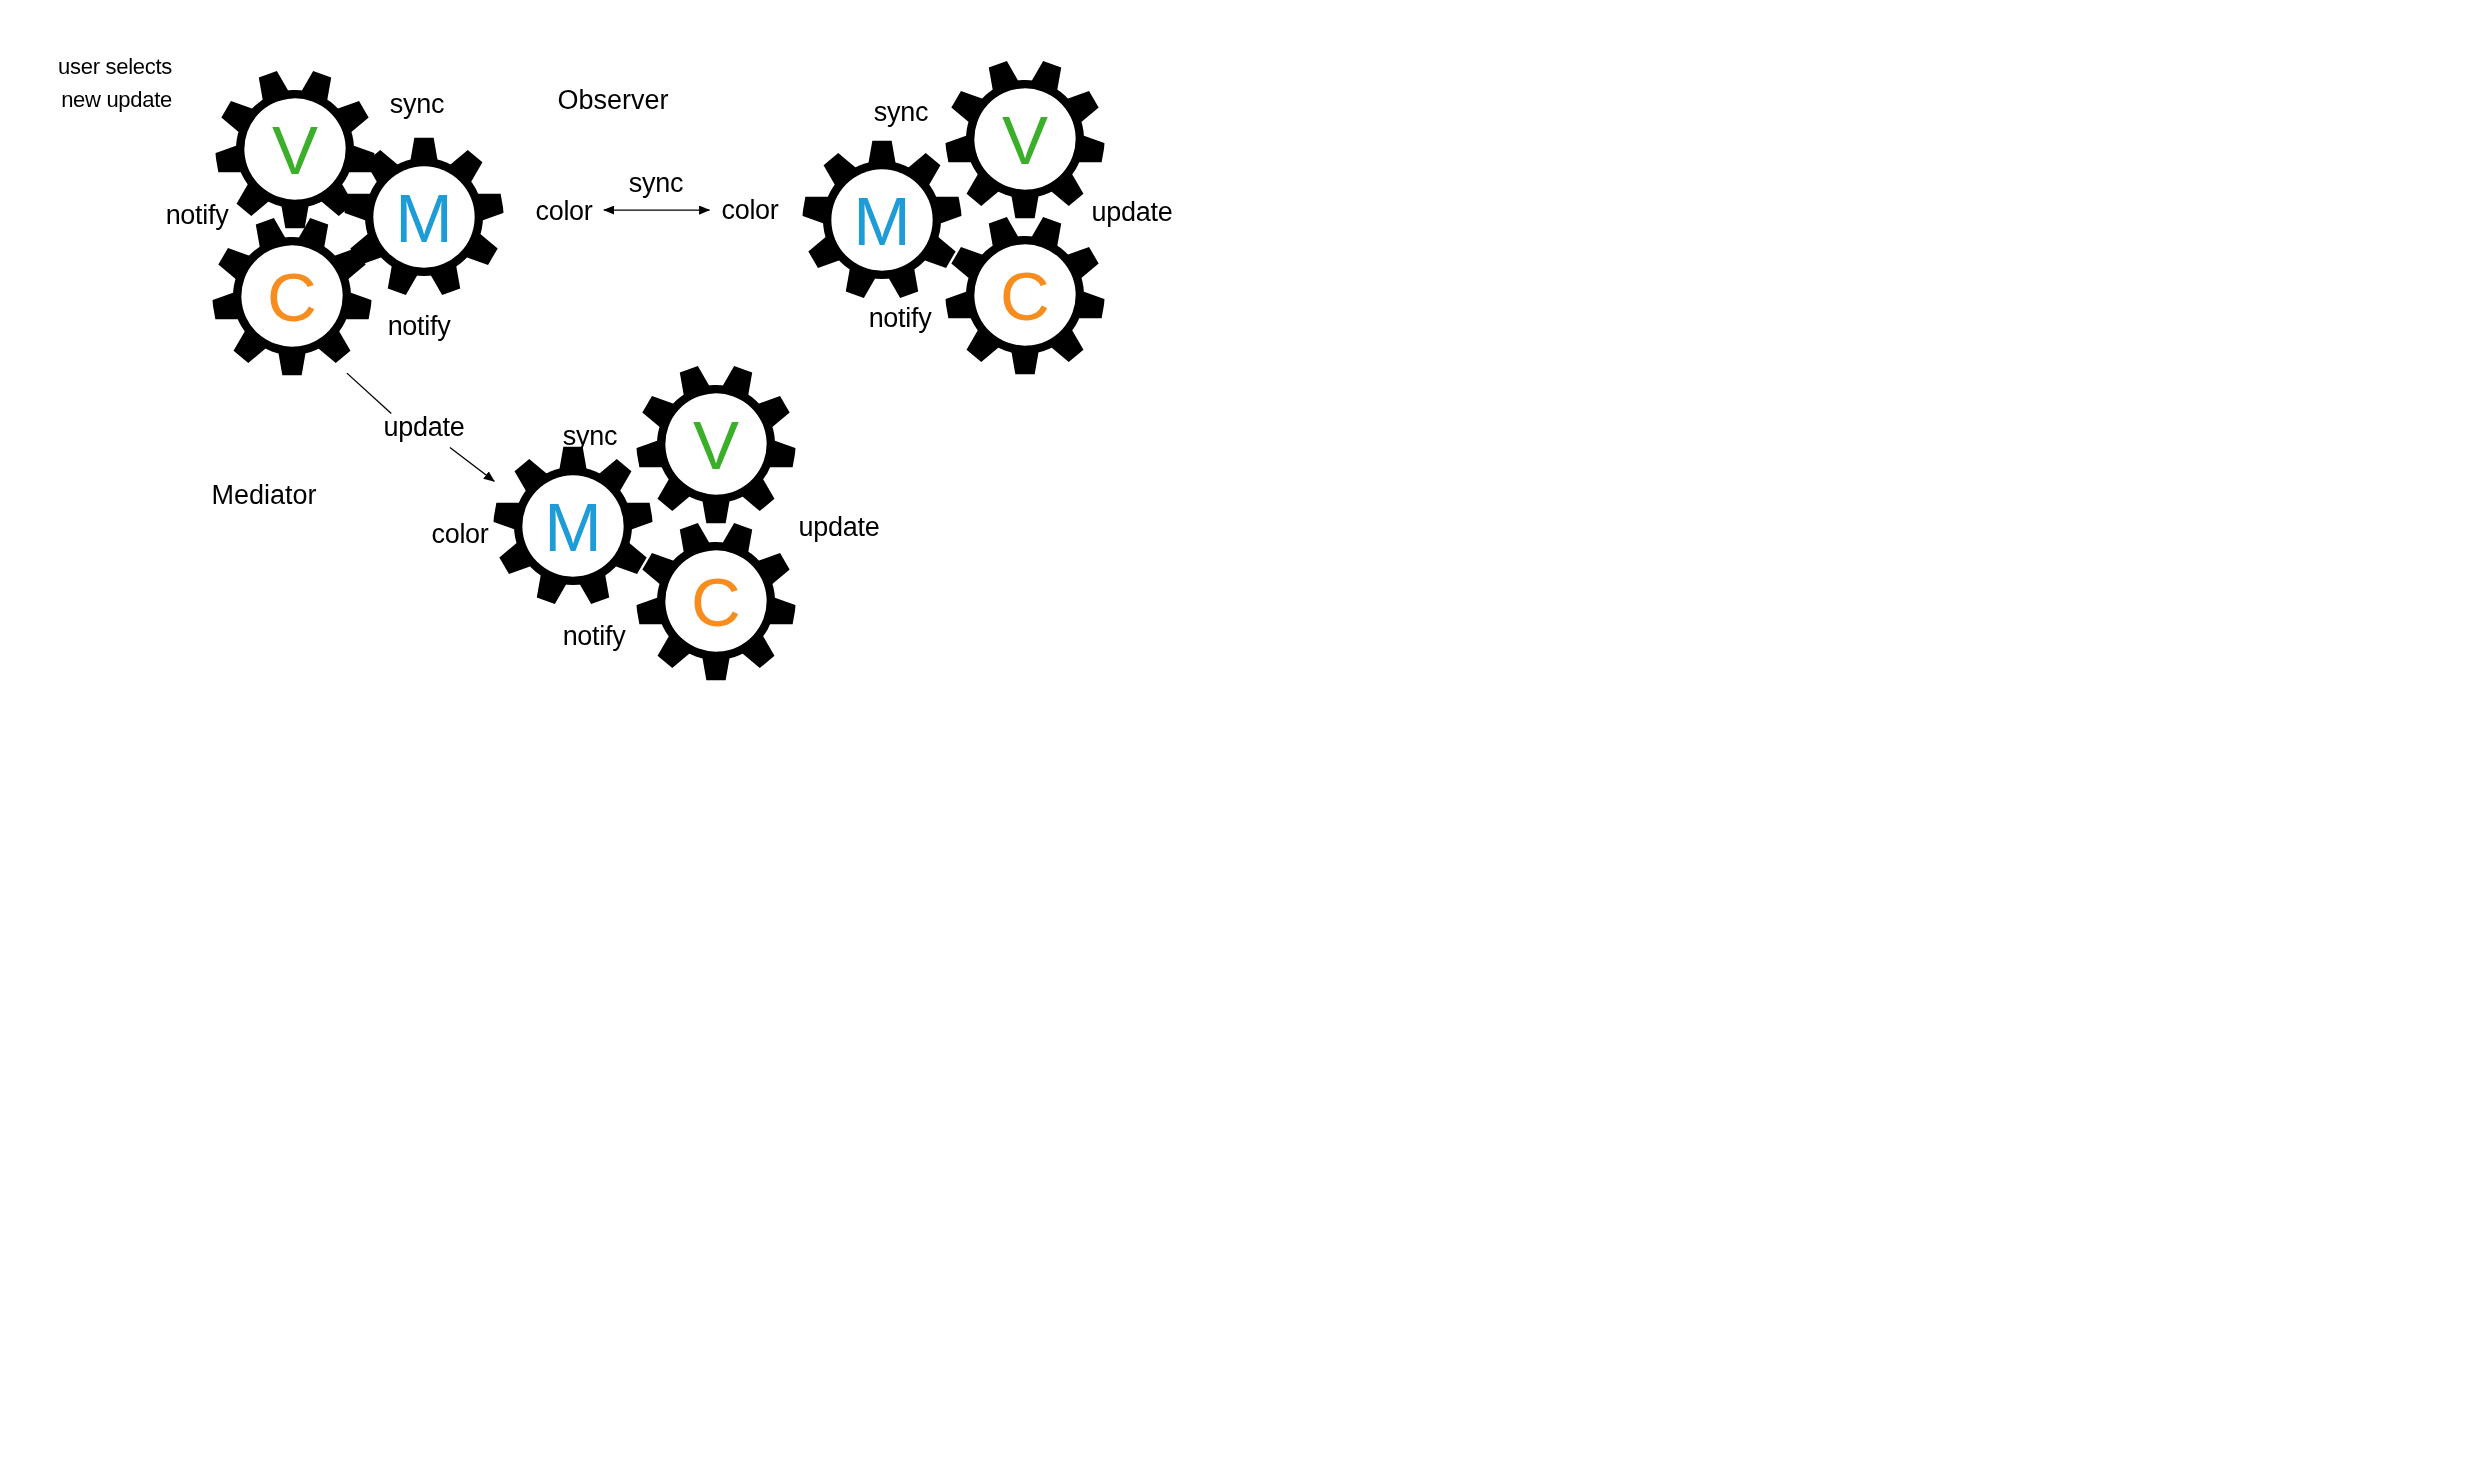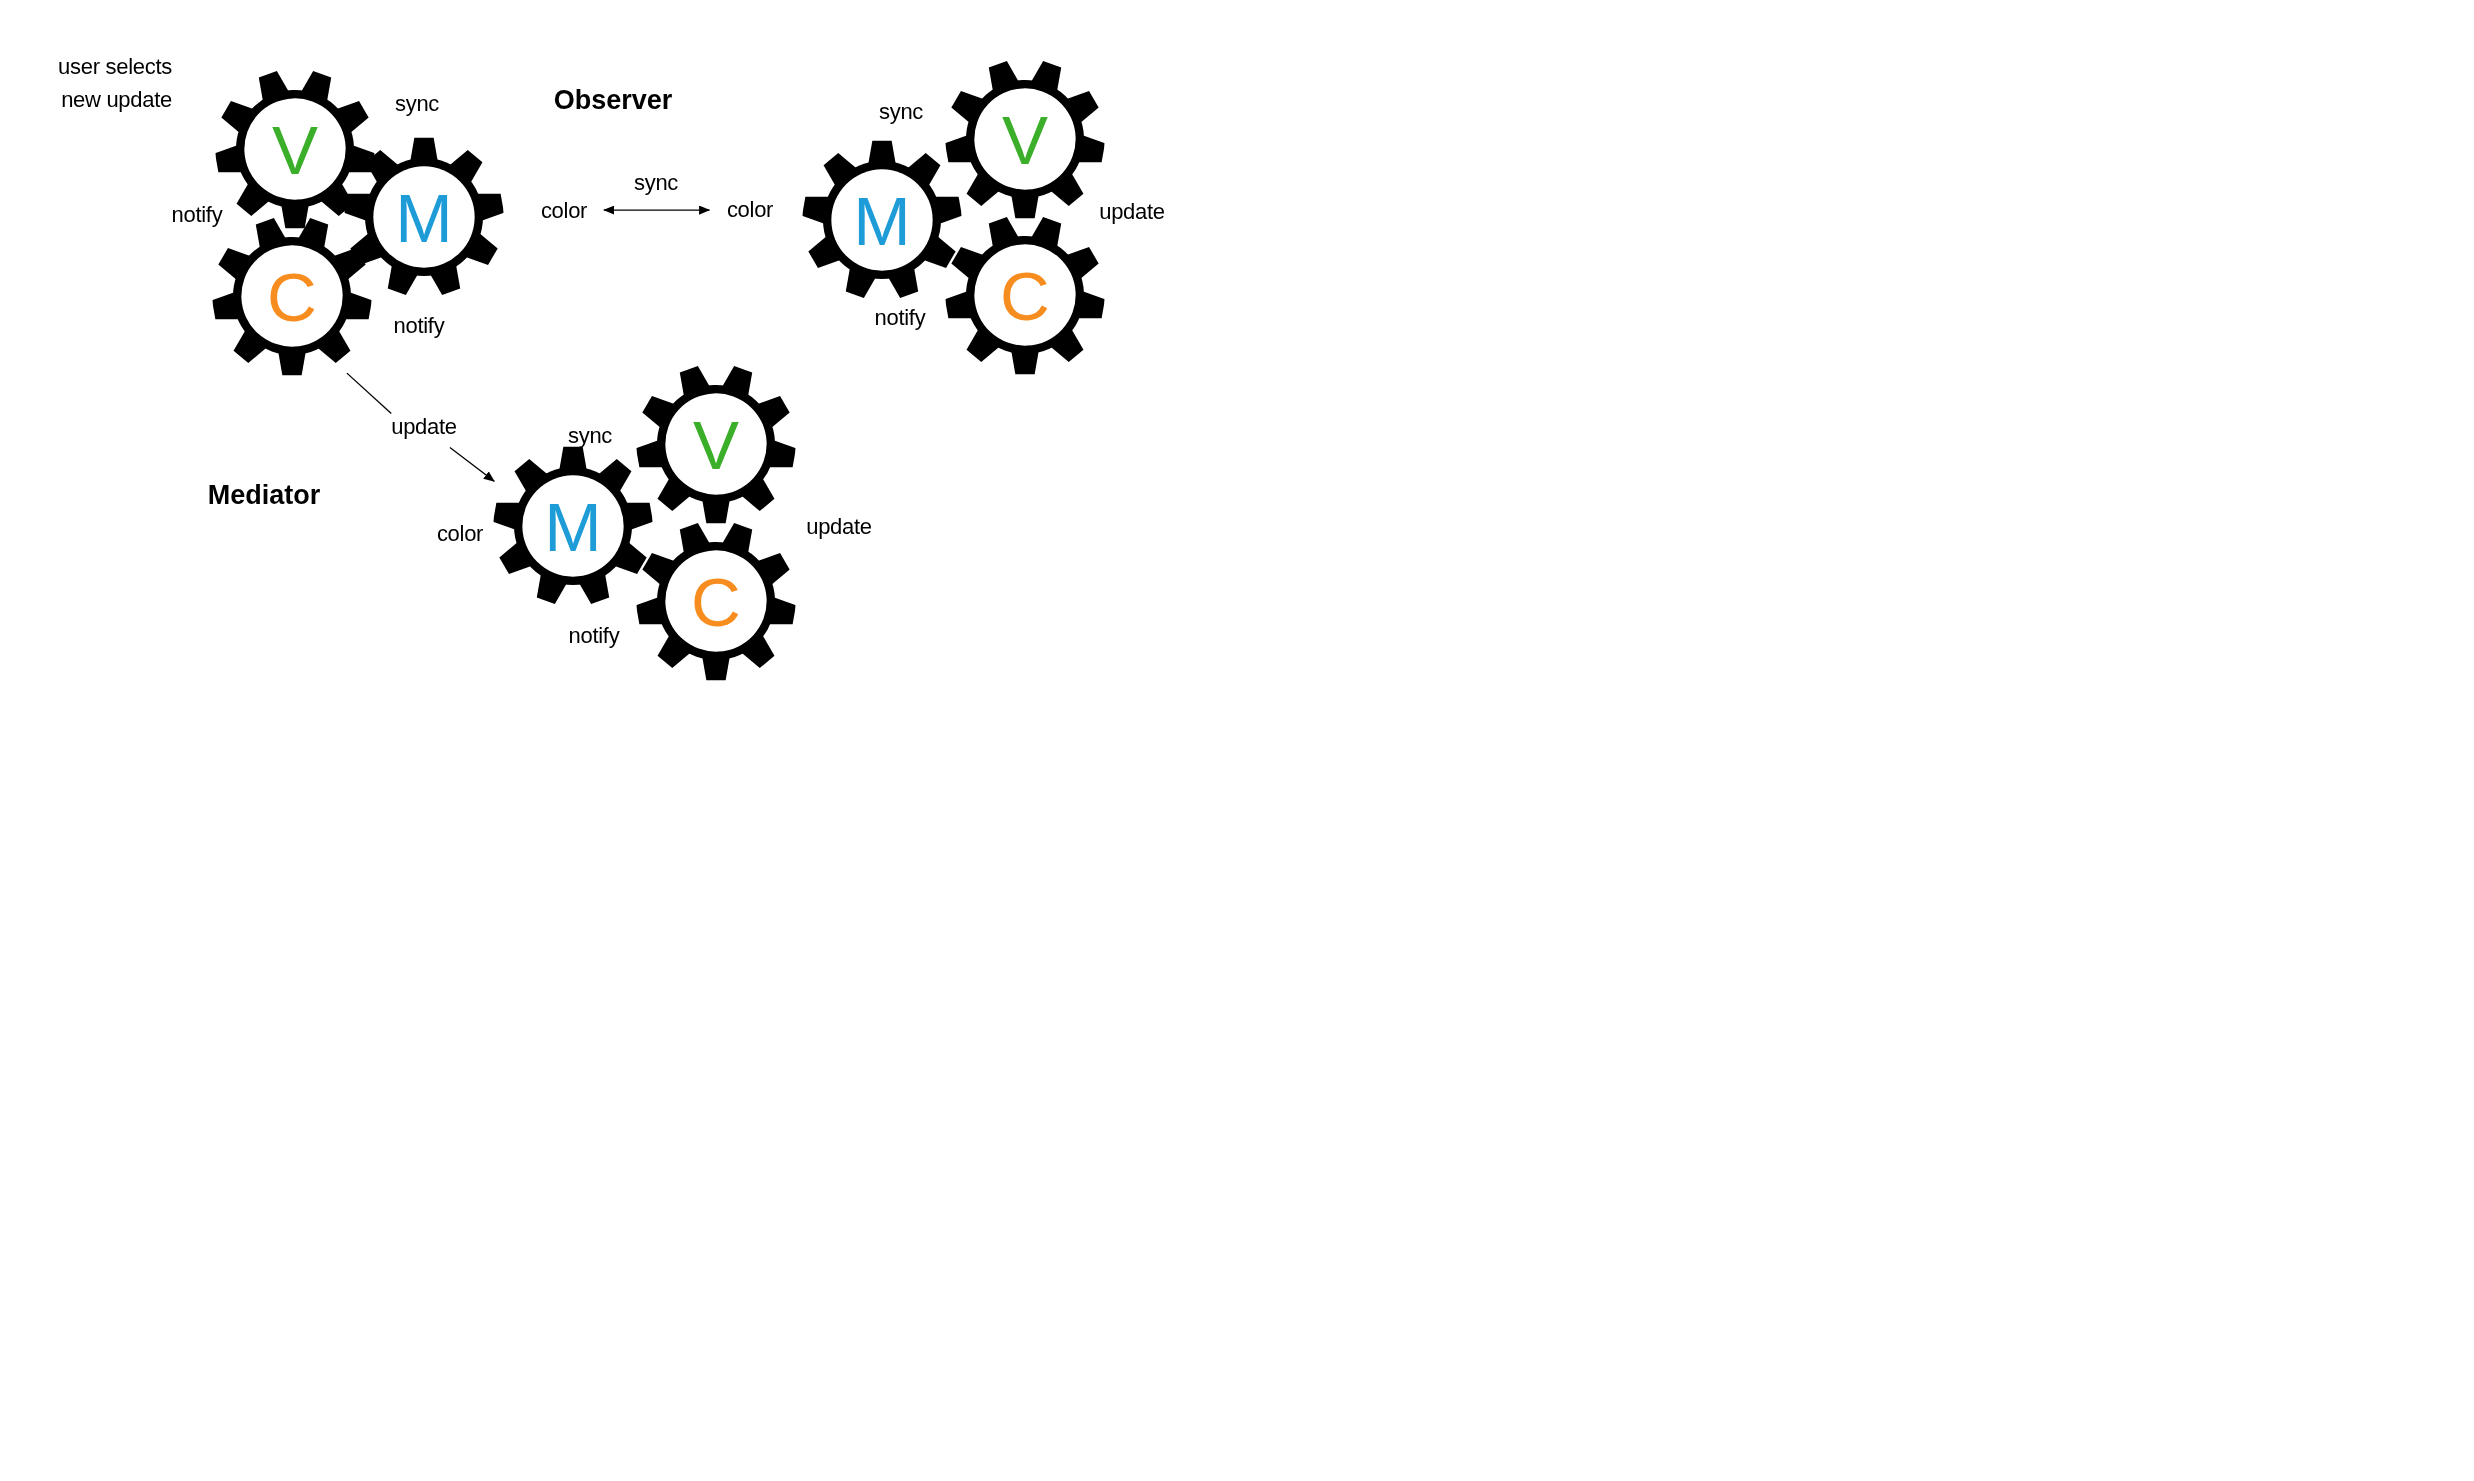--- a/index.html
+++ b/index.html
@@ -22,28 +22,28 @@
     position:absolute;inset:0;
     display:flex;align-items:center;justify-content:center;
     font-size:69px;
     font-weight:400;
     padding-top:2.6px;
     user-select:none;
   }
   .lbl{
     position:absolute;
     transform:translate(-50%,-50%);
-    font-size:22px;
+    font-size:27px;
     letter-spacing:-0.3px;
     white-space:nowrap;
     color:#000;
   }
   .title{
     font-size:27px;
-    font-weight:700;
+    font-weight:400;
     letter-spacing:0;
   }
   .annot{
     text-align:right;
     font-size:22px;
     line-height:33px;
   }
   .overlay{
     position:absolute;left:0;top:0;width:100%;height:100%;
     pointer-events:none;

